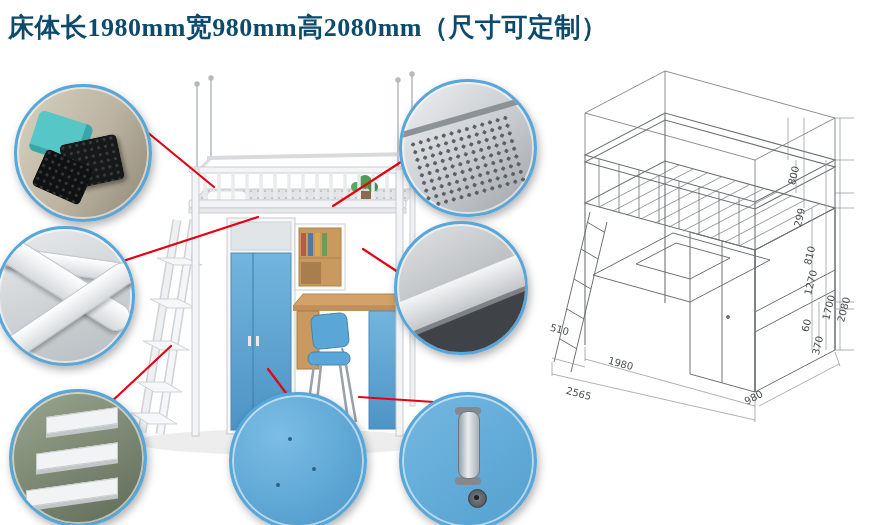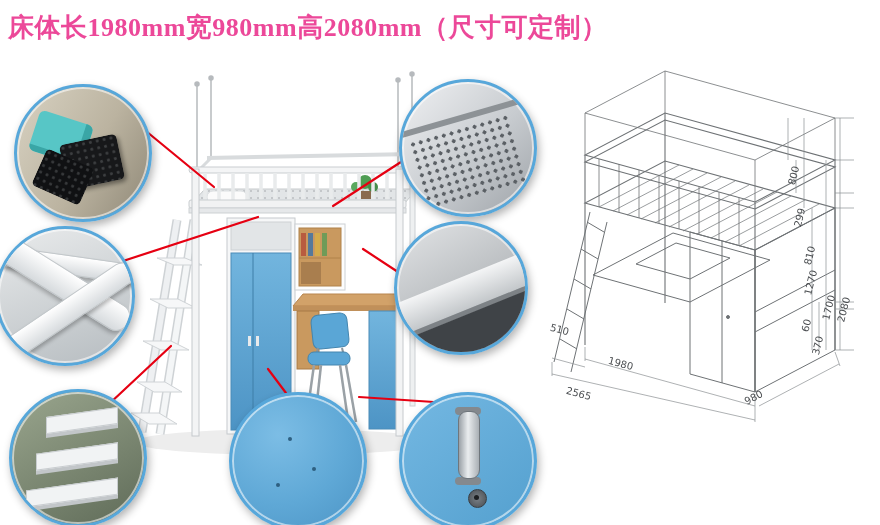--- a/index.html
+++ b/index.html
@@ -1,21 +1,21 @@
 <!DOCTYPE html>
 <html><head>
 <meta charset="utf-8">
 <style>
   html,body{margin:0;padding:0;background:#ffffff;}
   .canvas{position:relative;width:880px;height:525px;background:#ffffff;overflow:hidden;
           font-family:"Liberation Sans",sans-serif;}
   
   .title{position:absolute;left:8px;top:12px;width:640px;
          font-family:"Liberation Serif",serif;font-weight:700;
-         font-size:26px;line-height:1.2;color:#ec4899;letter-spacing:0.5px;white-space:nowrap;}
+         font-size:26px;line-height:1.2;color:#0c4a6e;letter-spacing:0.5px;white-space:nowrap;}
   
   .connectors{position:absolute;left:0;top:0;z-index:2;pointer-events:none;}
   
   .photo{position:absolute;left:115px;top:48px;width:330px;height:430px;z-index:1;}
   
   .callout{position:absolute;z-index:3;border-radius:50%;
            border:3px solid #57a7da;overflow:hidden;
            box-shadow:2px 4px 8px rgba(0,0,0,.30), inset 0 0 0 2px rgba(255,255,255,.55);}
   .callout .piece{position:absolute;}
   

